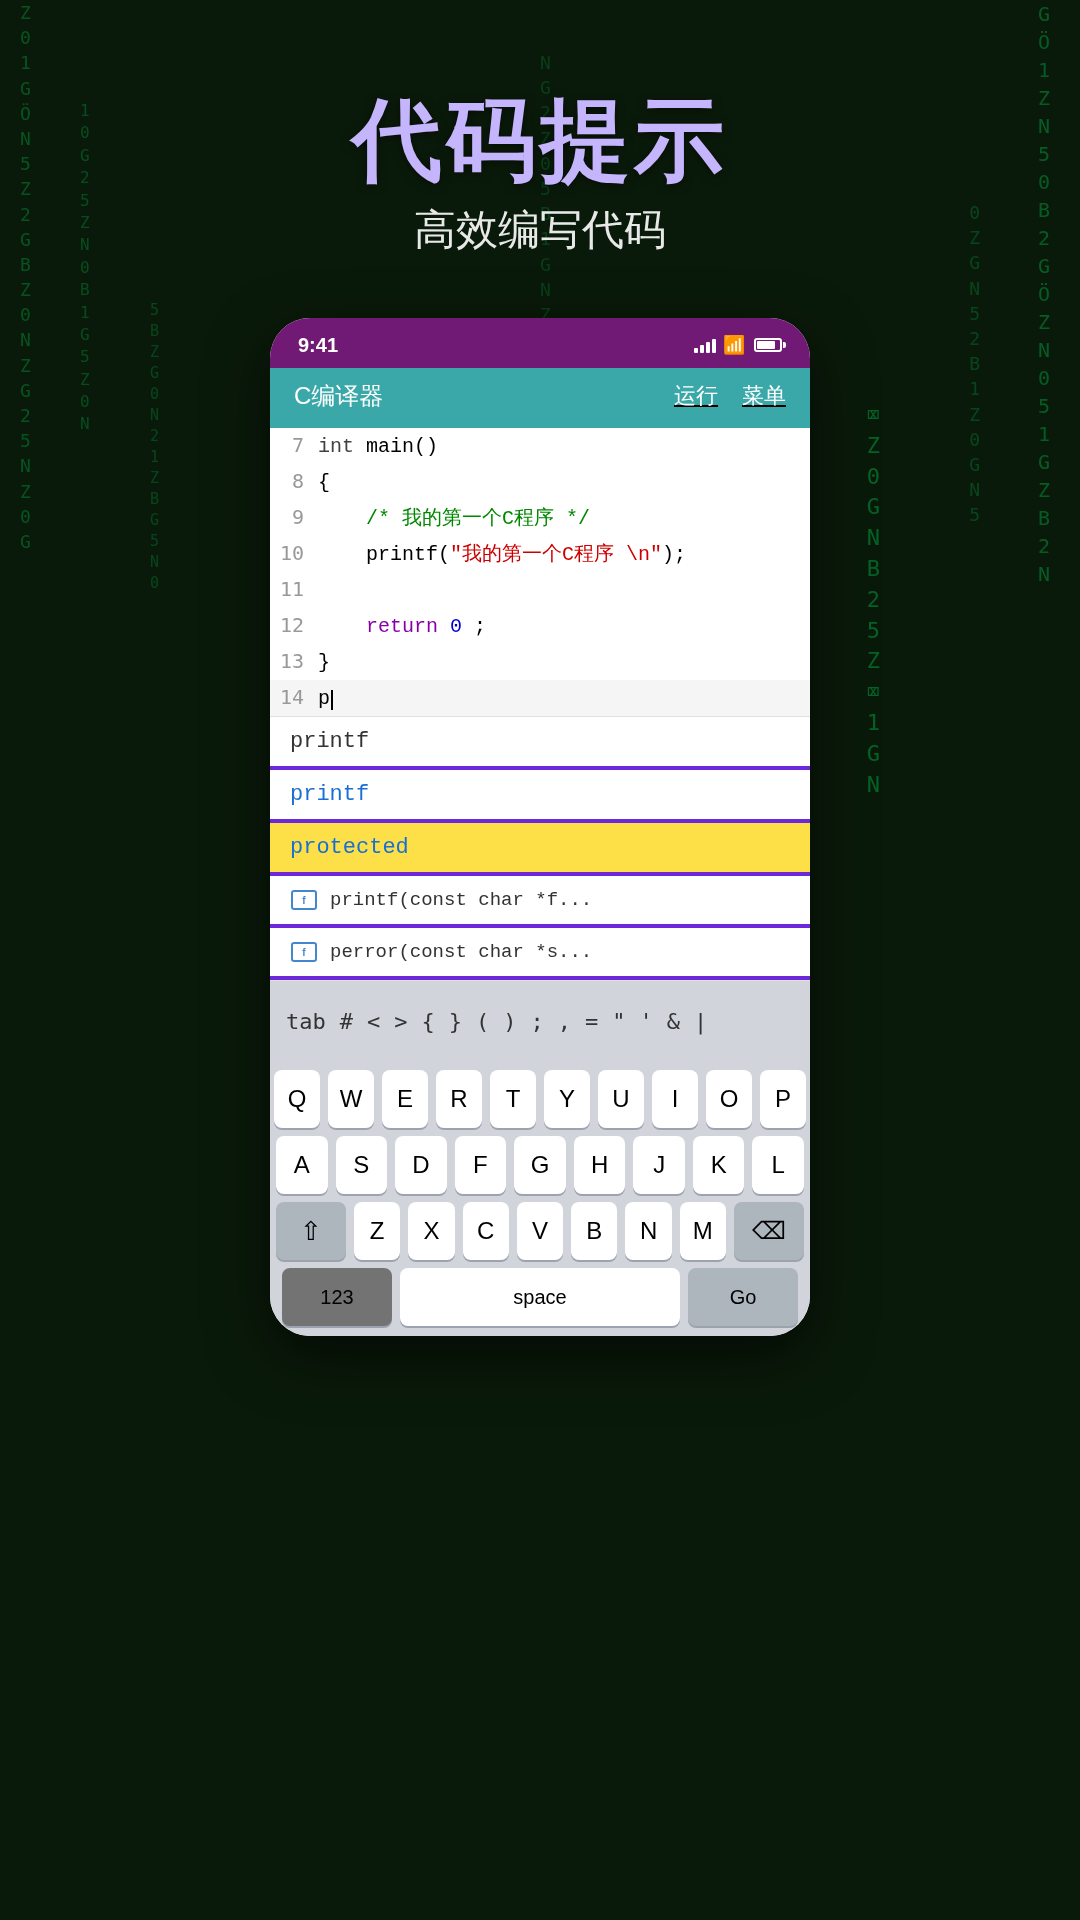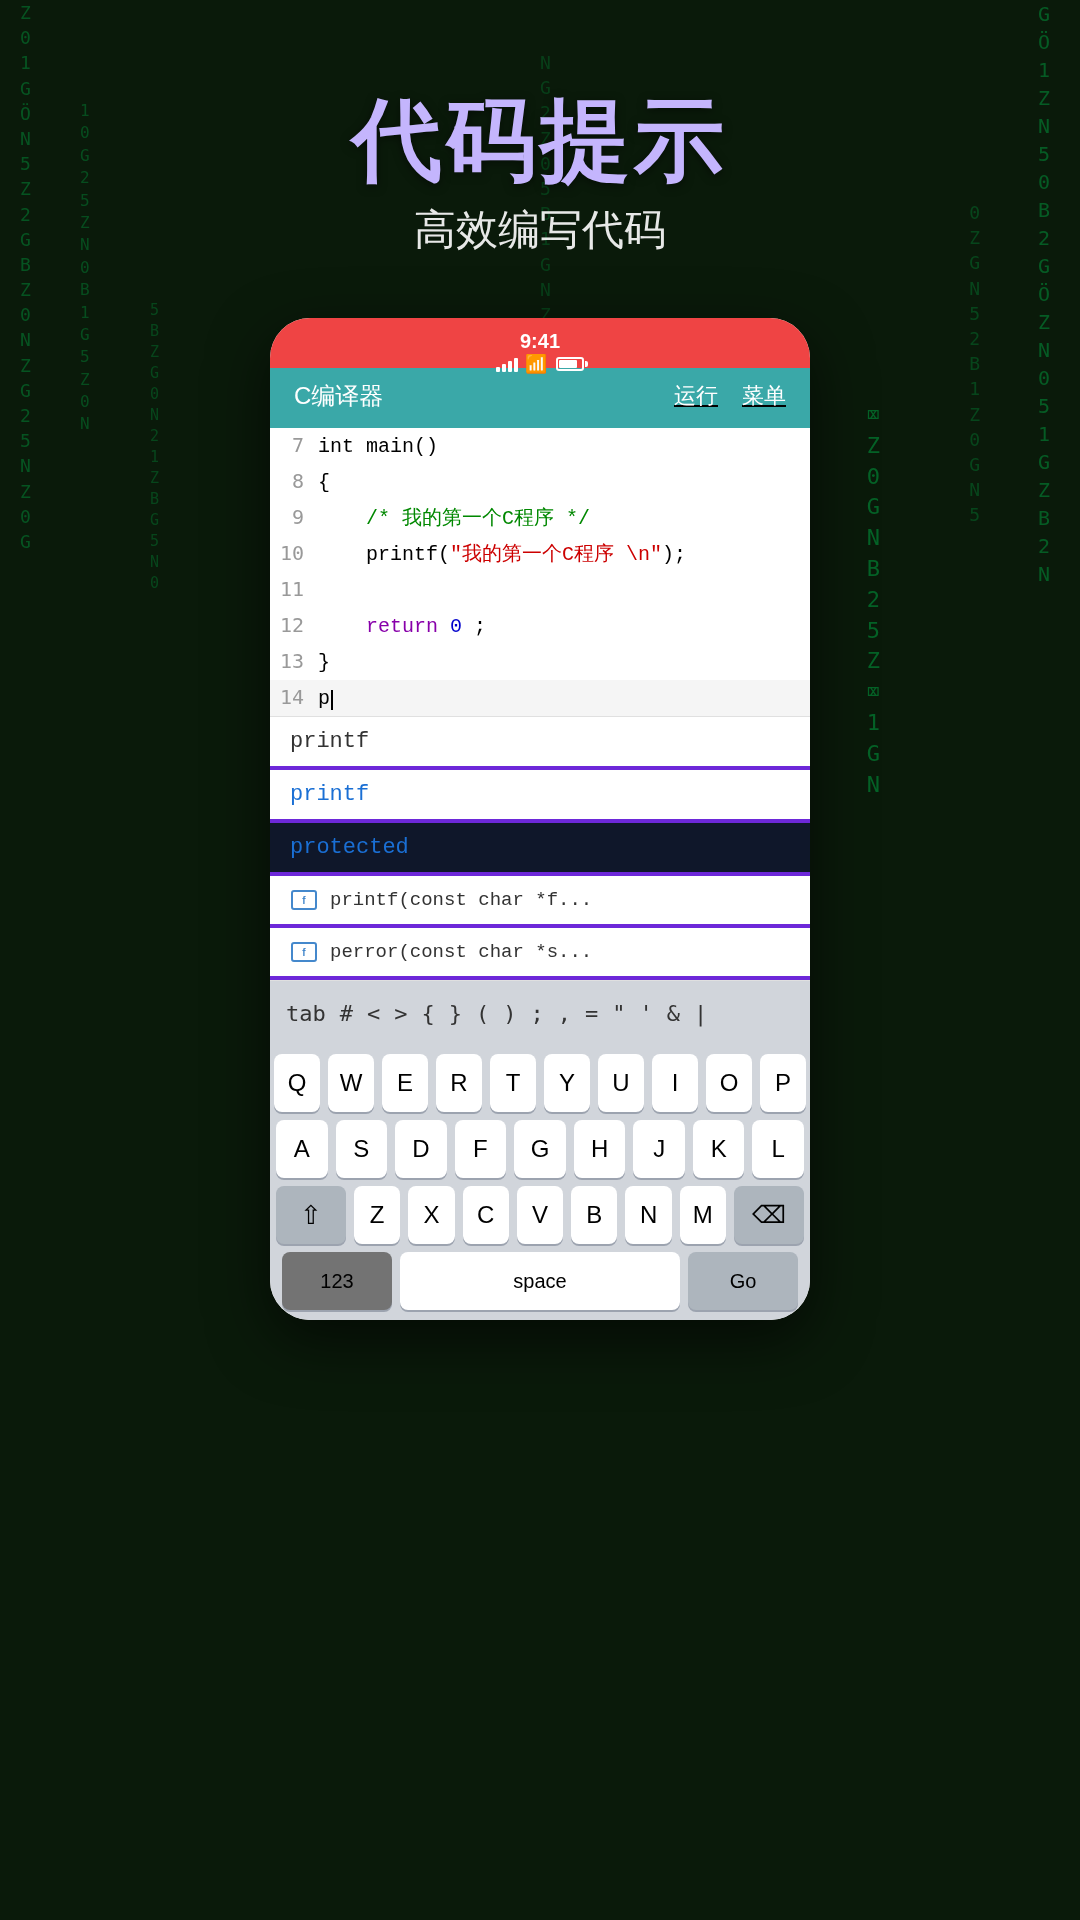--- a/index.html
+++ b/index.html
@@ -71,27 +71,26 @@
       width: 540px;
       background: #ffffff;
       border-radius: 40px;
       overflow: hidden;
       box-shadow: 0 20px 60px rgba(0,0,0,0.6);
       margin-top: 20px;
     }
 
     
     .status-bar {
-      background: #ef4444;
+      background: #701a75;
       display: flex;
       justify-content: space-between;
       align-items: center;
       padding: 12px 28px 8px;
       height: 50px;
-      flex-direction: column;
     }
 
     .status-time {
       color: white;
       font-size: 20px;
       font-weight: 600;
     }
 
     .status-icons {
       display: flex;
@@ -233,21 +232,21 @@
       display: flex;
       align-items: center;
       padding: 12px 20px;
       min-height: 52px;
       border-bottom: 4px solid #6d28d9;
       font-size: 22px;
       font-family: 'Courier New', monospace;
     }
 
     .autocomplete-item.highlighted {
-      background: #0f172a;
+      background: #fde047;
     }
 
     .autocomplete-item .ac-icon {
       width: 28px;
       height: 22px;
       margin-right: 12px;
       flex-shrink: 0;
       display: flex;
       align-items: center;
       justify-content: center;
@@ -265,21 +264,21 @@
       color: #4488cc;
       font-family: sans-serif;
       font-weight: bold;
     }
 
     
     .shortcut-bar {
       background: #d1d5db;
       display: flex;
       align-items: center;
-      padding: 20px 16px;
+      padding: 28px 16px;
       gap: 14px;
       min-height: 52px;
       flex-wrap: nowrap;
       overflow: hidden;
     }
 
     .shortcut-key {
       color: #333;
       font-size: 22px;
       font-family: monospace;
@@ -407,21 +406,21 @@
         <span class="app-header-btn">运行</span>
         <span class="app-header-btn">菜单</span>
       </div>
     </div>
 
     <div class="code-editor">
 
       <div class="code-line">
         <span class="line-number">7</span>
         <span class="code-content">
-          <span style="color:#000000;margin-top:19px;">int</span>
+          <span style="color:#404040;margin-top:19px;">int</span>
           <span style="color:#000;"> main()</span>
         </span>
       </div>
 
       <div class="code-line">
         <span class="line-number">8</span>
         <span class="code-content">{</span>
       </div>
 
       <div class="code-line">

